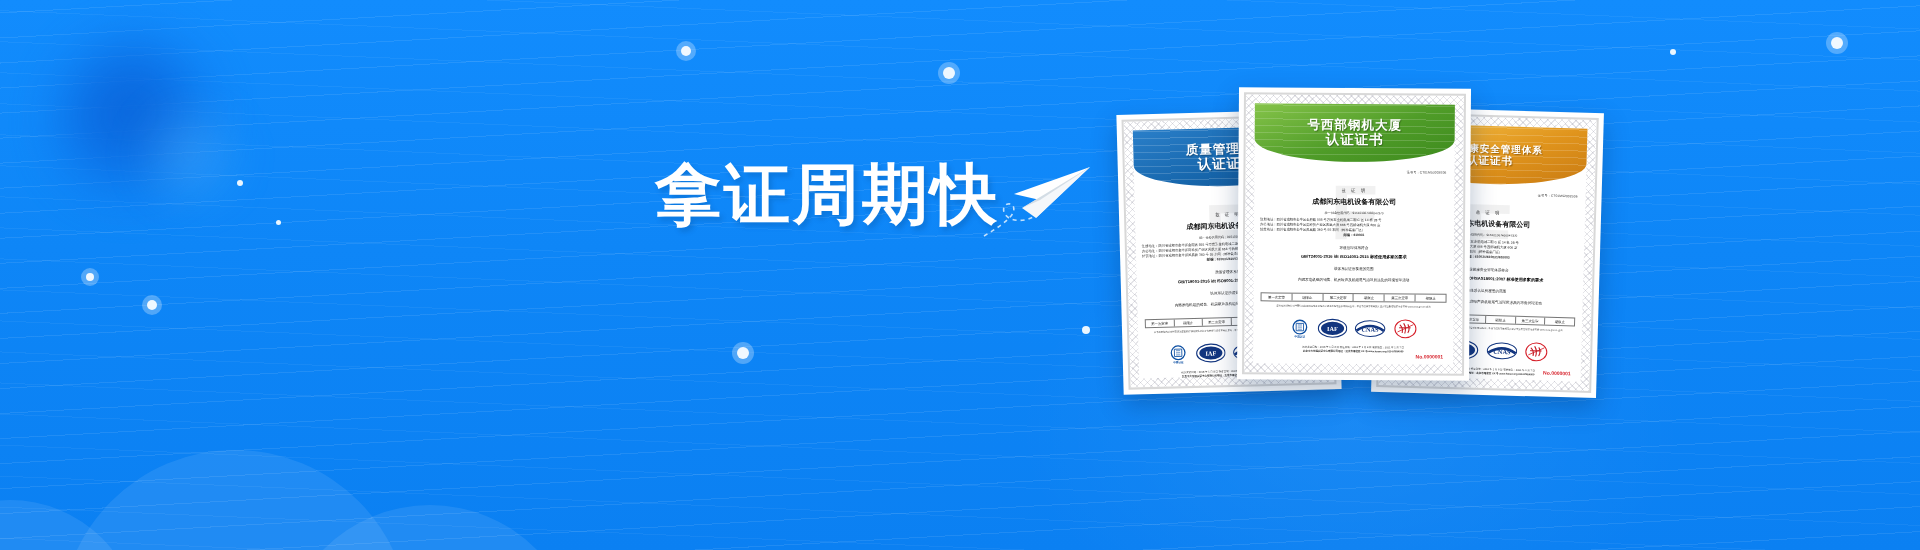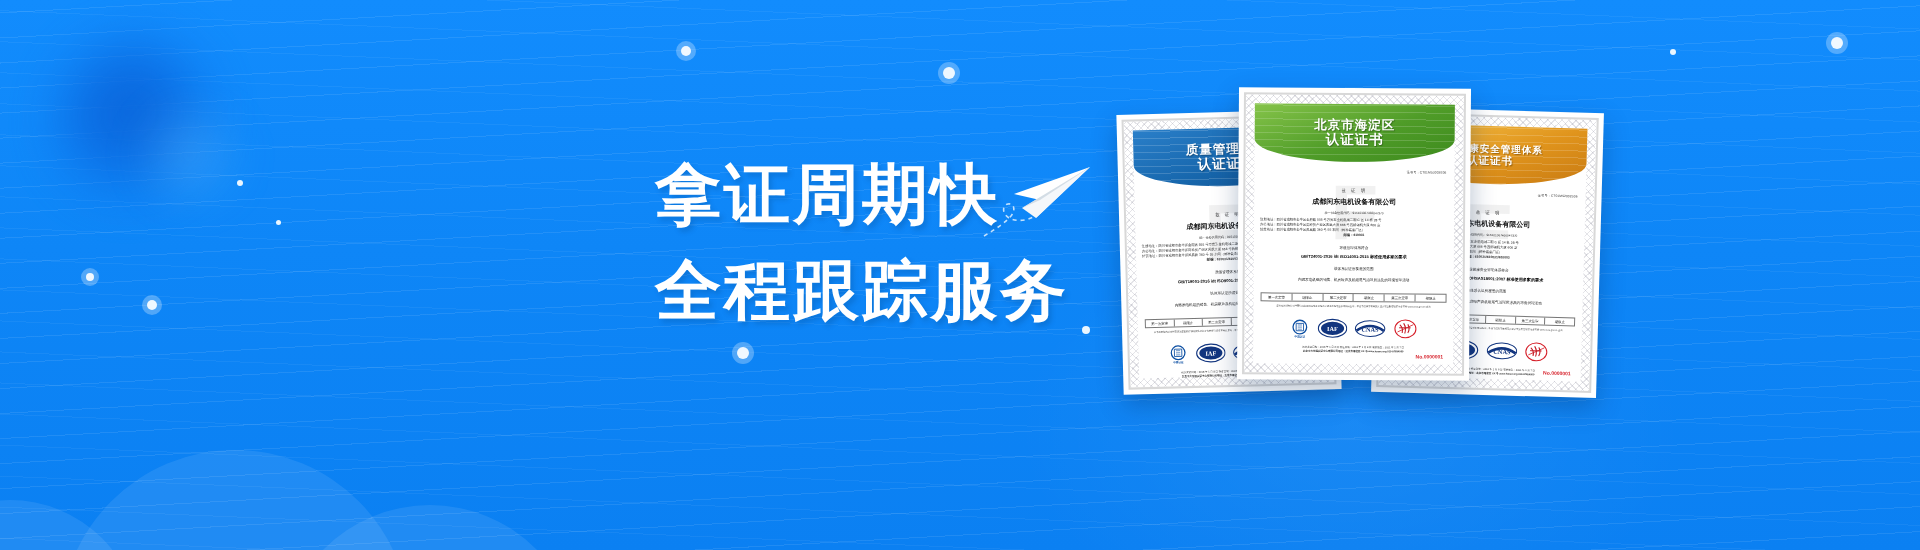--- a/index.html
+++ b/index.html
@@ -220,21 +220,20 @@
       <span class="dot" style="left: 681px; top: 46px; width: 10px; height: 10px; z-index: 2;"></span>
       <span class="dot" style="left: 943px; top: 67px; width: 12px; height: 12px; z-index: 2;"></span>
       <span class="dot" style="left: 737px; top: 347px; width: 12px; height: 12px; z-index: 2;"></span>
       <span class="dot plain" style="left: 1082px; top: 326px; width: 8px; height: 8px; z-index: 2;"></span>
       <span class="dot plain" style="left: 1670px; top: 49px; width: 6px; height: 6px; z-index: 2;"></span>
       <span class="dot" style="left: 1831px; top: 37px; width: 12px; height: 12px; z-index: 2;"></span>
     </div>
 
   <div class="headline">
     <div class="line">拿证周期快</div>
-    <div class="line">全程跟踪服务</div>
   </div>
 
   <div class="plane-wrap">
     <svg width="120" height="92" viewBox="0 0 120 92">
       <path d="M6 86 C 16 80, 26 74, 33 66 C 38 60, 36 53, 30 54 C 24 55, 24 64, 31 68 C 40 73, 54 70, 62 62" fill="none" stroke="#ffffff" stroke-width="1.6" stroke-dasharray="4 4" opacity="0.75"></path>
       <path d="M112 17 L36 44 L62 50 Z" fill="#ffffff"></path>
       <path d="M112 17 L62 50 L58 68 Z" fill="#e3eaf1"></path>
       <path d="M112 17 L58 68 L44 58 Z" fill="#f4f7fa"></path>
       <path d="M112 17 L44 58 L62 50 Z" fill="#cfd9e2" opacity="0.9"></path>
     </svg>
@@ -367,21 +366,21 @@
           </div>
         </div>
       </div>
       <div class="cert" id="cert-center">
         <div class="cert-inner">
           <div class="guilloche"></div>
           <div class="cert-body">
             <div class="wm">F</div>
             <div class="ribbon rb-green">
               <div class="mesh"></div>
-              <div class="t1" style="font-size:12.5px">北京市海淀区</div>
+              <div class="t1" style="font-size:12.5px">号西部钢机大厦</div>
               <div class="t2" style="font-size:13.5px">认证证书</div>
             </div>
             <div class="certno" style="top:66px">证书号：CT01MS2002E06</div>
             <div class="zs" style="margin-top:26px">兹 证 明</div>
             <div class="company" style="font-size:7px;margin-top:4px">成都闰东电机设备有限公司</div>
             <div class="meta" style="font-size:3.1px;text-align:center;margin-top:4px">统一社会信用代码：915101067466047370</div>
             <div class="meta" style="font-size:3.3px;margin-top:3px;padding:0 6px">
               <div class="row">注册地址：四川省成都市金牛区金府路 555 号万贯五金机电城二期 C 区 14 栋 28 号</div>
               <div class="row">办公地址：四川省成都市金牛区高科技产业区凤凰大厦 666 号西部钢机大厦 606 室</div>
               <div class="row">经营地址：四川省成都市金牛区凤凰路 360 号 55 车间（粹种装备厂区）</div>

